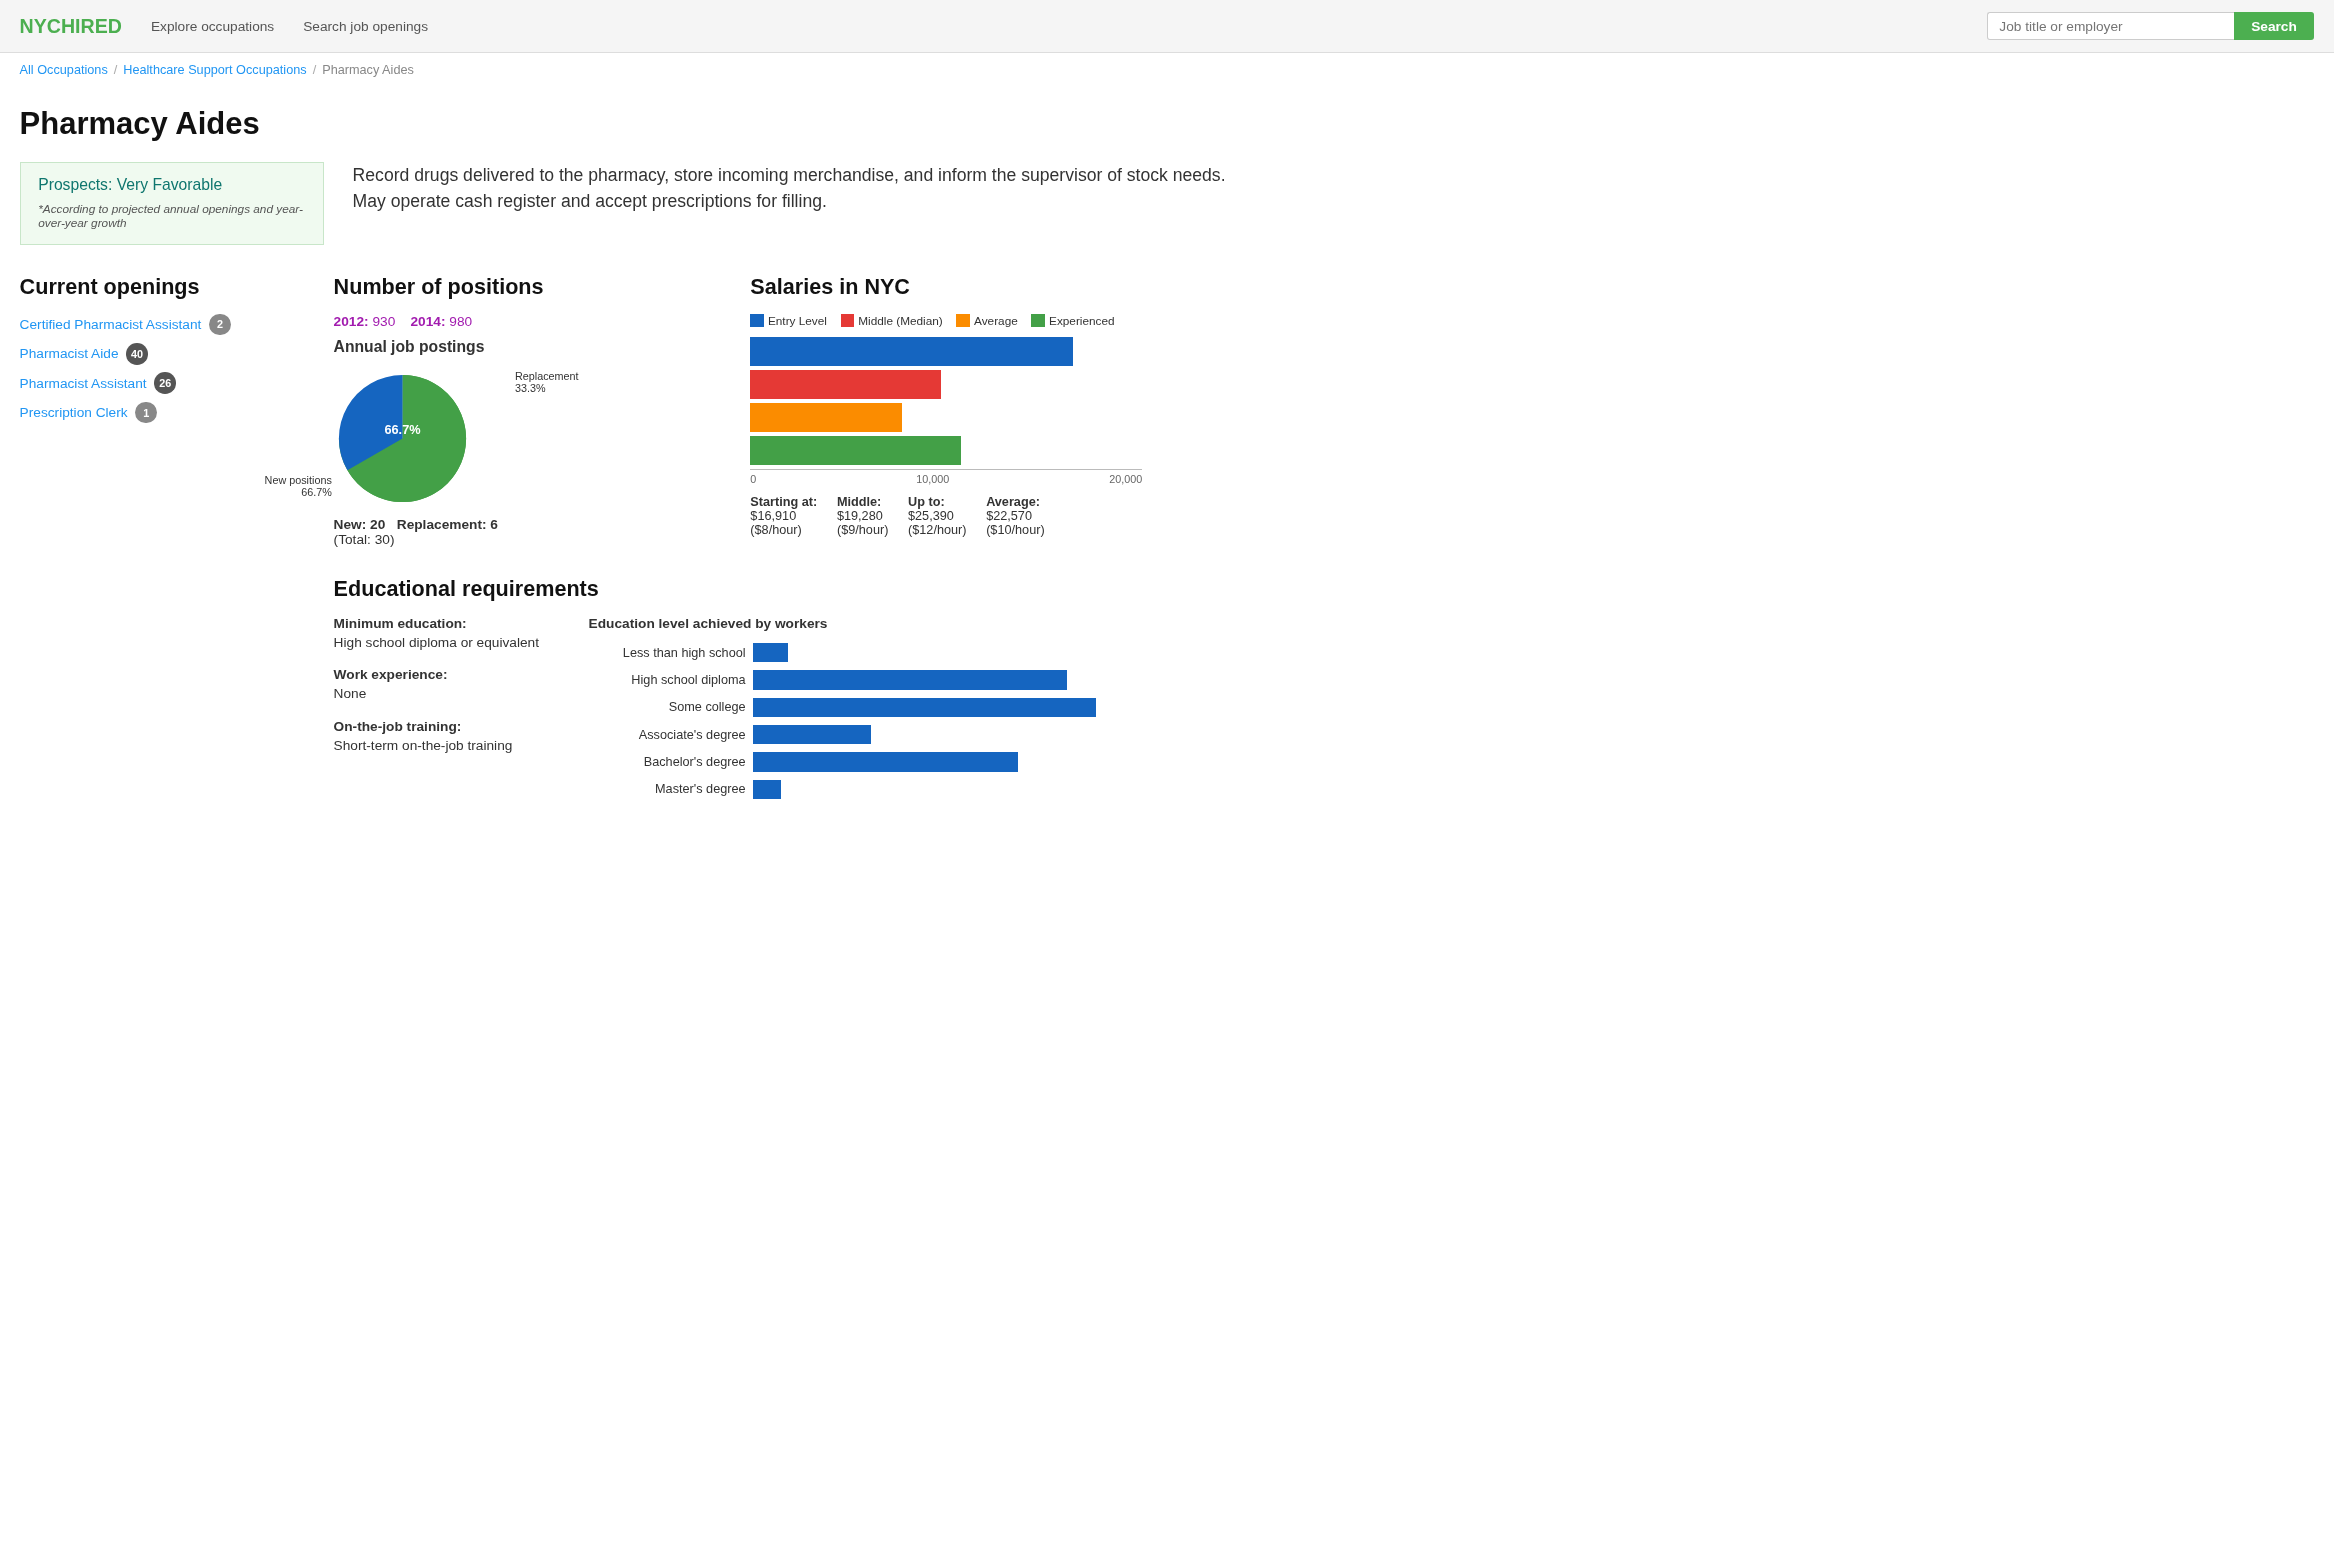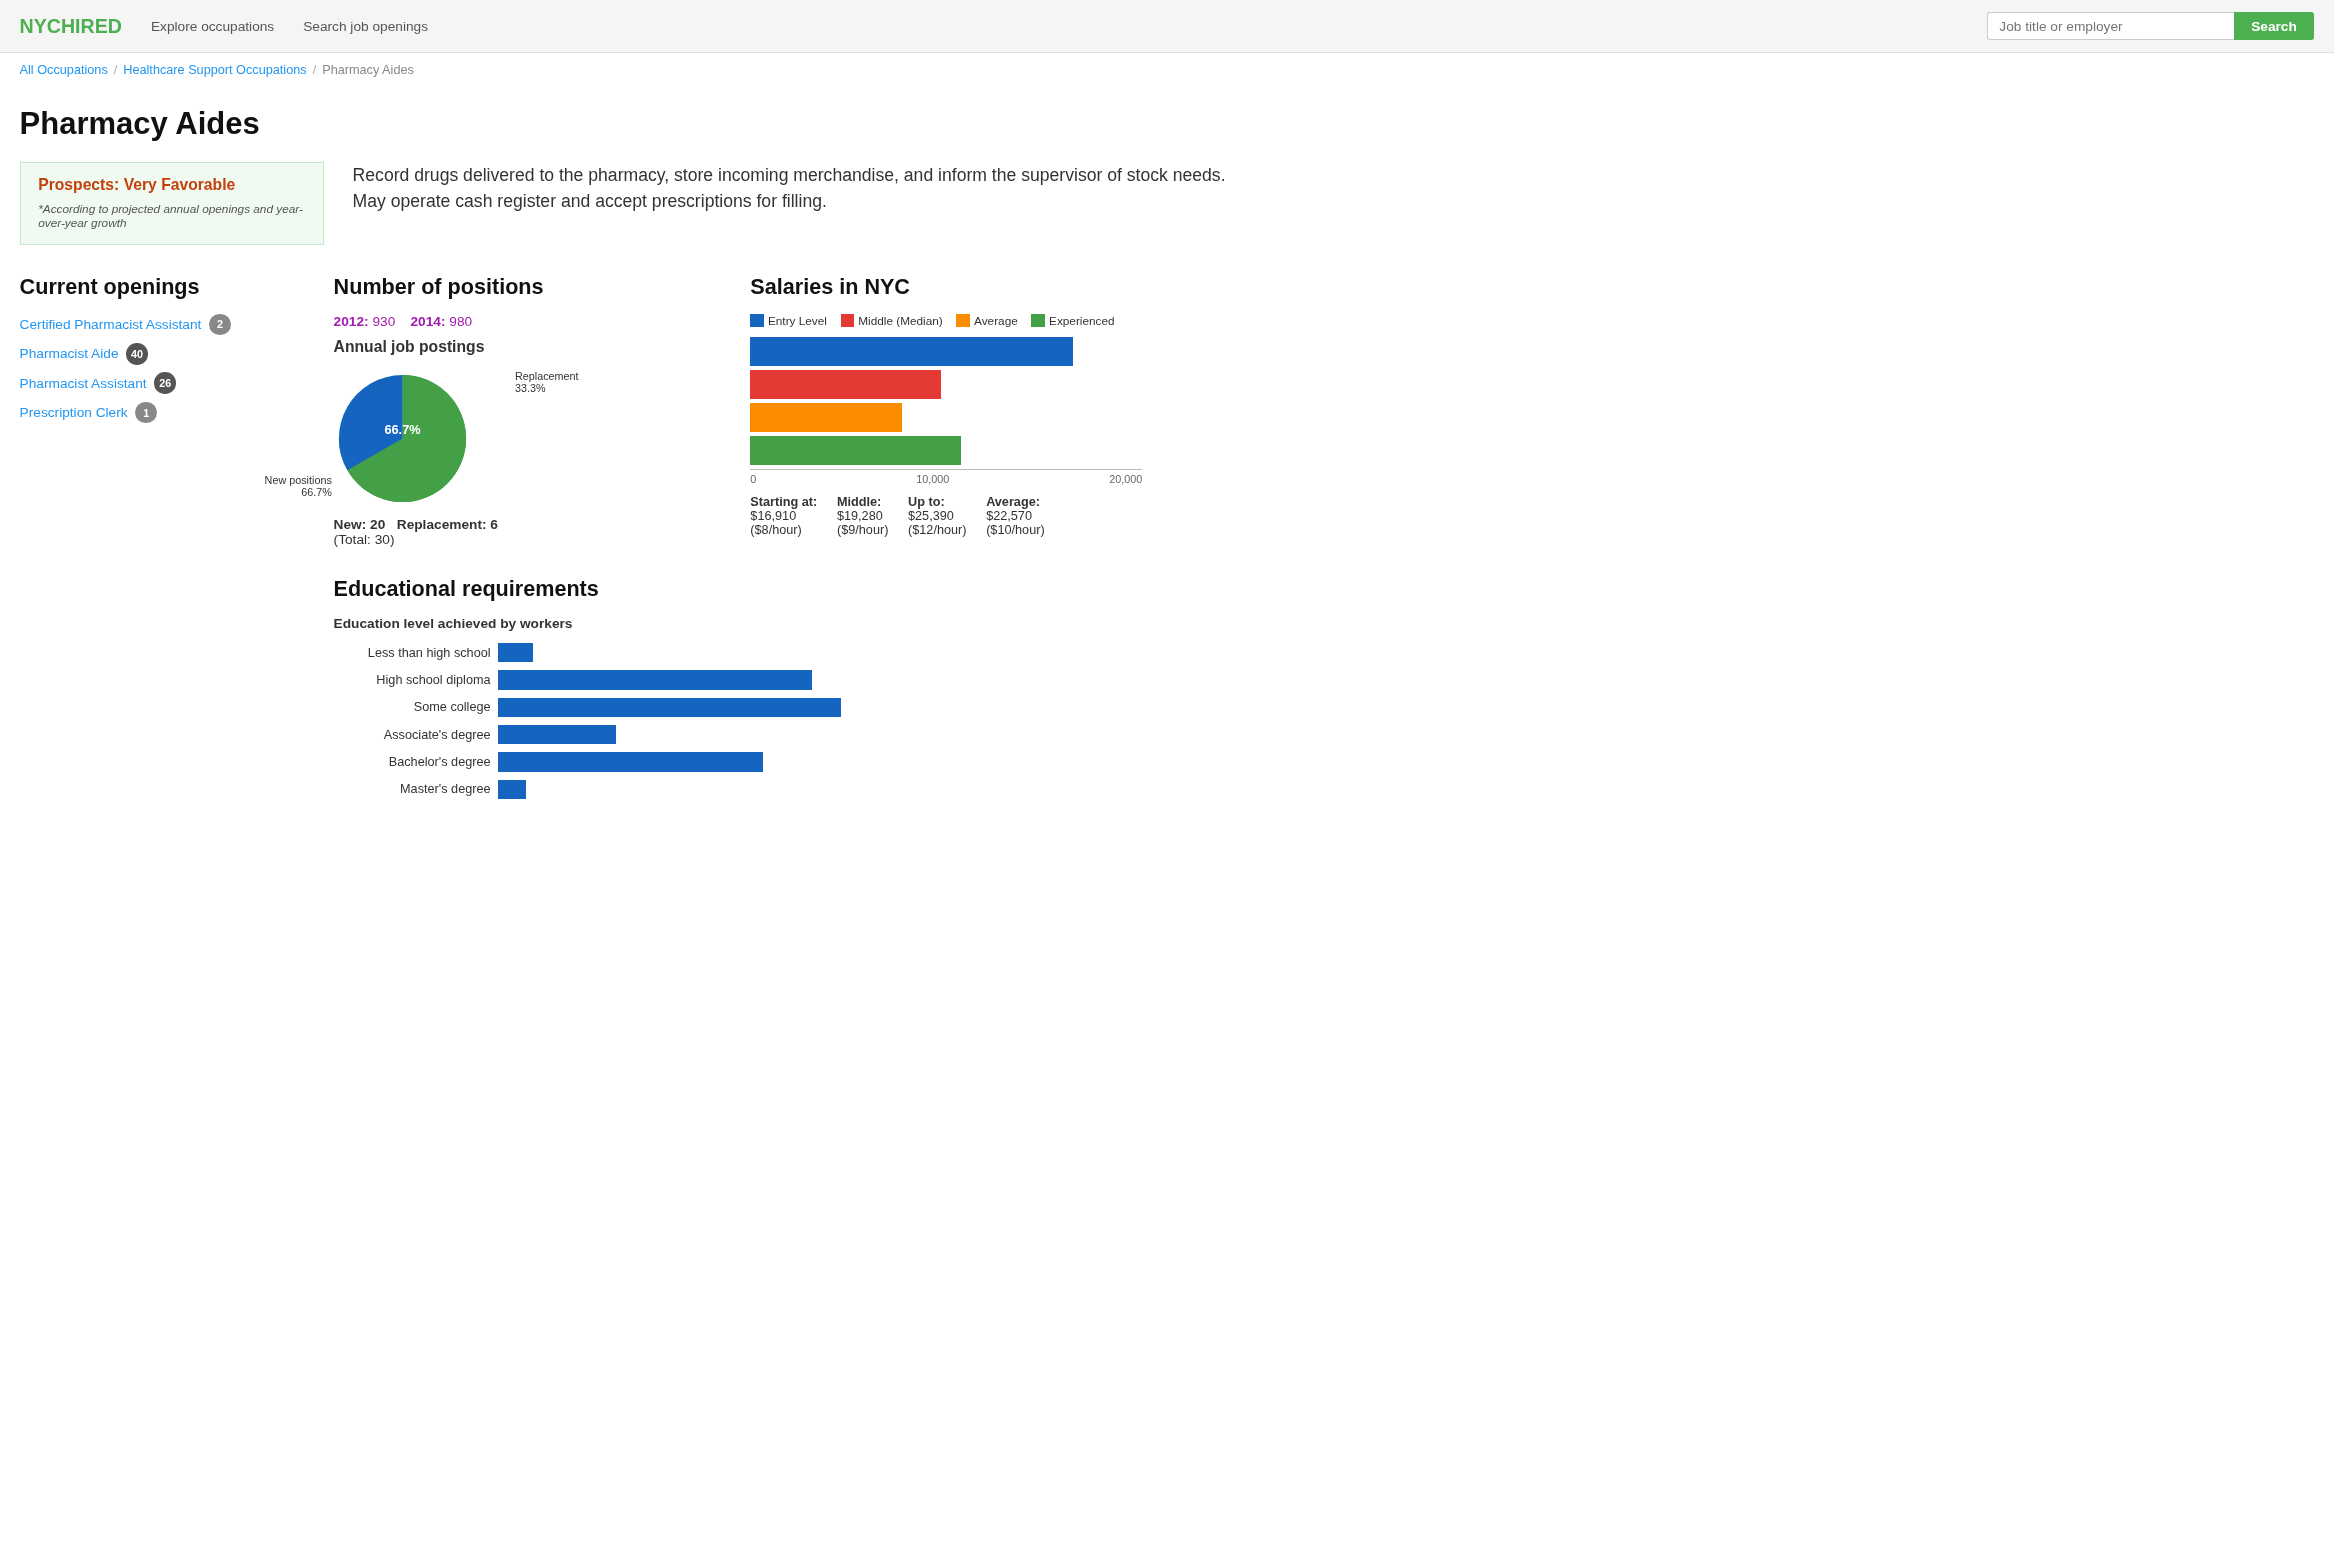--- a/index.html
+++ b/index.html
@@ -68,21 +68,21 @@
 
     .top-section { display: flex; gap: 29px; margin-bottom: 29px; }
 
     .prospects-box {
       background: #f0faf0;
       border: 1px solid #c8e6c9;
       padding: 13.7px 17.6px;
       width: 304px;
       min-width: 304px;
     }
-    .prospects-title { font-size: 15.7px; color: #c2410c; font-weight: bold; margin-bottom: 7.8px; }
+    .prospects-title { font-size: 15.7px; color: #0f766e; font-weight: normal; margin-bottom: 7.8px; }
     .prospects-note { font-size: 11.8px; color: #555; font-style: italic; }
 
     .description { font-size: 17.6px; color: #333; line-height: 1.5; flex: 1; }
 
     
     .content-grid { display: flex; gap: 0; }
     .left-col { width: 314px; min-width: 314px; padding-right: 19.6px; }
     .right-col { flex: 1; }
 
     .section-title { font-size: 21.6px; font-weight: bold; margin-bottom: 13.7px; color: #111; }
@@ -313,20 +313,34 @@
               <span>($10/hour)</span>
             </div>
           </div>
         </div>
 
       </div>
 
       <div class="edu-section">
         <h2 class="section-title">Educational requirements</h2>
         <div class="edu-grid">
+          <div class="edu-left">
+            <div class="edu-field">
+              <div class="edu-field-label">Minimum education:</div>
+              <div class="edu-field-value">High school diploma or equivalent</div>
+            </div>
+            <div class="edu-field">
+              <div class="edu-field-label">Work experience:</div>
+              <div class="edu-field-value">None</div>
+            </div>
+            <div class="edu-field">
+              <div class="edu-field-label">On-the-job training:</div>
+              <div class="edu-field-value">Short-term on-the-job training</div>
+            </div>
+          </div>
           <div class="edu-right">
             <div class="edu-chart-title">Education level achieved by workers</div>
 
             <div class="edu-bar-row">
               <div class="edu-bar-label">Less than high school</div>
               <div class="edu-bar" style="width:35px;"></div>
             </div>
             <div class="edu-bar-row">
               <div class="edu-bar-label">High school diploma</div>
               <div class="edu-bar" style="width:314px;"></div>

